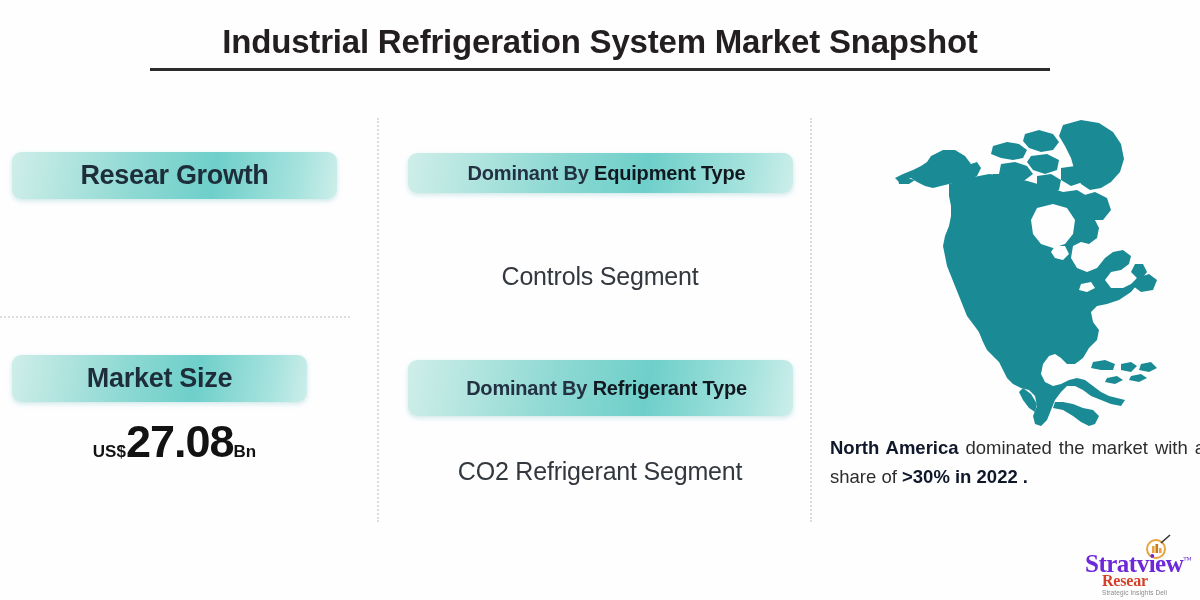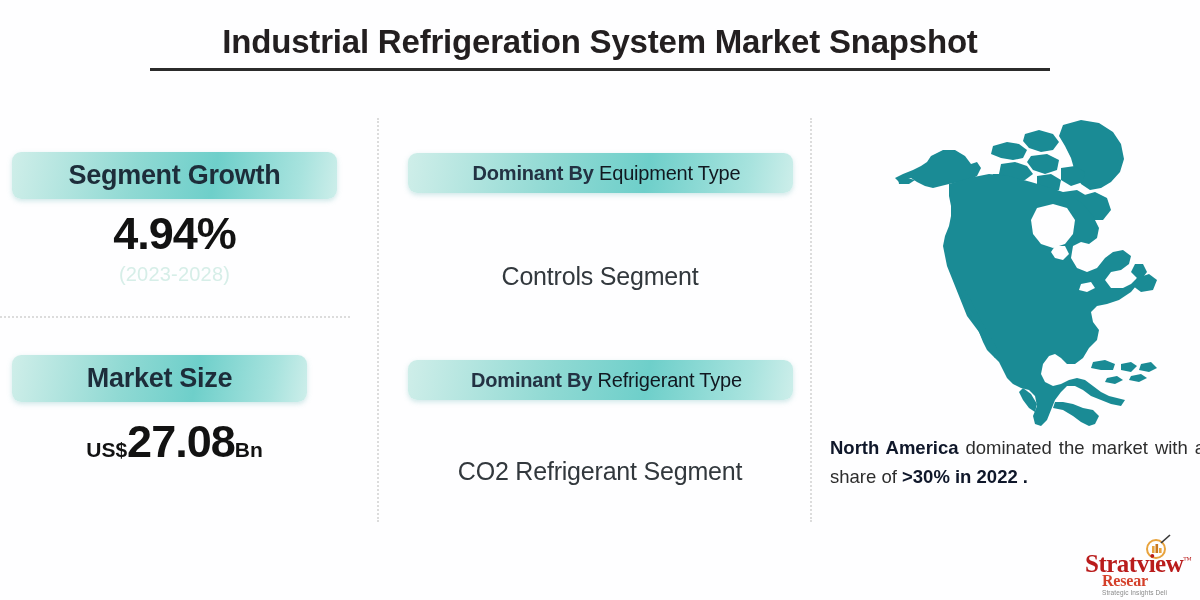--- a/index.html
+++ b/index.html
@@ -83,46 +83,46 @@
   }
 
   
   .pill.growth  { left: 12px; top: 152px; width: 325px; height: 47px; }
   .pill.size    { left: 12px; top: 355px; width: 295px; height: 47px; }
   .pill.growth .pill-text,
   .pill.size .pill-text { font-size: 27px; letter-spacing: -0.3px; }
 
   
   .pill.equip   { left: 408px; top: 153px; width: 385px; height: 40px; }
-  .pill.refrig  { left: 408px; top: 360px; width: 385px; height: 40px; }
+  .pill.refrig  { left: 408px; top: 360px; width: 385px; height: 56px; }
   .pill.equip .pill-text,
   .pill.refrig .pill-text { font-size: 20px; letter-spacing: -0.2px; }
   .pill-text .lead { color: #233243; font-weight: bold; margin-left: 12px; }
-  .pill-text .emph { color: #111820; font-weight: normal; }
+  .pill-text .emph { color: #111820; font-weight: bold; }
 
   
   .stat-block {
     position: absolute;
     left: 12px;
     width: 325px;
     text-align: center;
   }
   .stat-block.growth-val { top: 210px; }
   .stat-block.size-val   { top: 418px; }
 
   .stat-main {
     font-size: 45px;
     font-weight: bold;
     color: #121212;
     line-height: 1.05;
     letter-spacing: -1px;
   }
   .stat-main .unit-pre,
   .stat-main .unit-post {
-    font-size: 21px;
+    font-size: 17px;
     font-weight: bold;
     letter-spacing: 0;
   }
   .stat-sub {
     margin-top: 6px;
     font-size: 20px;
     color: #d6eee8;
     letter-spacing: 0.2px;
   }
 
@@ -178,21 +178,21 @@
     width: 26px;
     height: 26px;
   }
   .logo-name {
     position: absolute;
     left: 0px;
     top: 16px;
     font-family: "Liberation Serif", serif;
     font-size: 25px;
     font-weight: bold;
-    color: #b91c1c;
+    color: #6d28d9;
     letter-spacing: -0.5px;
     white-space: nowrap;
   }
   .logo-tm {
     font-size: 9px;
     vertical-align: super;
     font-weight: normal;
   }
   .logo-sub {
     position: absolute;
@@ -223,25 +223,21 @@
   <div class="header">
     <div class="header-title">Industrial Refrigeration System Market Snapshot</div>
   </div>
   <div class="header-rule"></div>
 
   <div class="divider-v left-mid"></div>
   <div class="divider-v mid-right"></div>
   <div class="divider-h"></div>
 
   <div class="pill growth">
-    <span class="pill-text">Segment Growth</span>
-  </div>
-  <div class="stat-block growth-val">
-    <div class="stat-main">4.94%</div>
-    <div class="stat-sub">(2023-2028)</div>
+    <span class="pill-text">Resear Growth</span>
   </div>
 
   <div class="pill size">
     <span class="pill-text">Market Size</span>
   </div>
   <div class="stat-block size-val">
     <div class="stat-main"><span class="unit-pre">US$</span><span>27.08</span><span class="unit-post">Bn</span></div>
   </div>
 
   <div class="pill equip">

